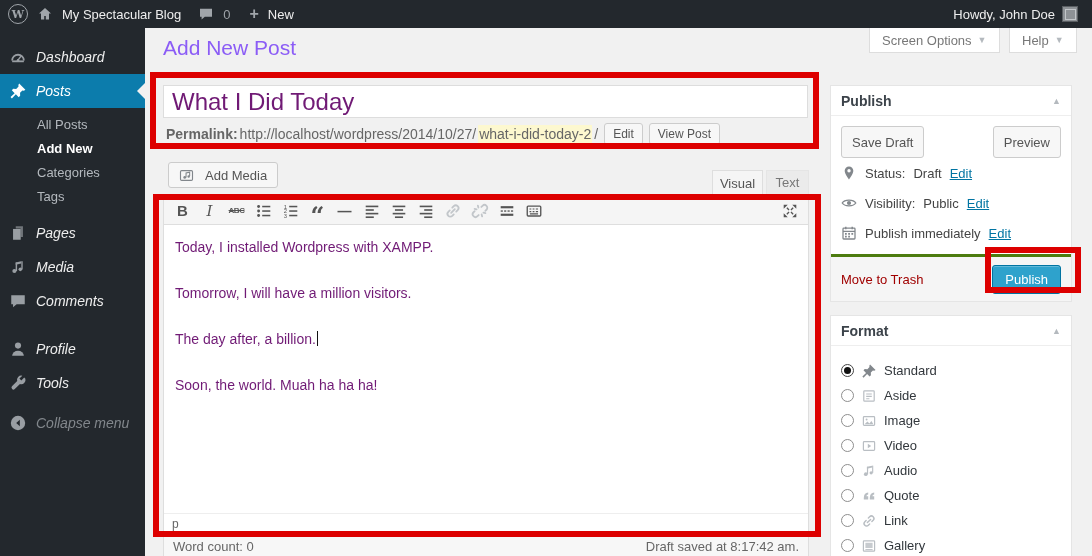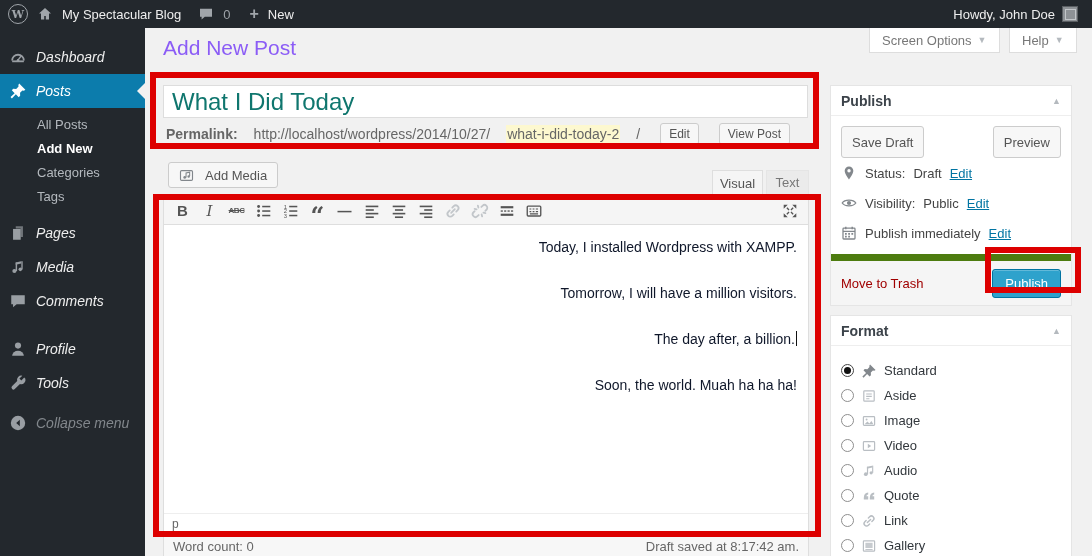--- a/index.html
+++ b/index.html
@@ -37,22 +37,22 @@
   .tab-screenoptions{left:869px;}
   .tab-help{left:1009px;}
 
   
   .annotation{position:absolute;border:6px solid var(--annotation,#dd0000);box-sizing:border-box;z-index:50;pointer-events:none;}
   .anno-title{left:150px;top:72px;width:669px;height:77px;}
   .anno-editor{left:153px;top:194px;width:668px;height:343px;}
   .anno-publish{left:985px;top:247px;width:96px;height:46px;}
 
   
-  .title-input{position:absolute;left:163px;top:85px;width:645px;height:33px;border:1px solid #ddd;box-sizing:border-box;padding:0 8px;font-size:24px;color:#0f766e;background:#fff;font-family:inherit;outline:none;}
-  .permalink-row{position:absolute;left:166px;top:122px;height:24px;display:flex;align-items:center;gap:16px;font-size:14px;color:#666;}
+  .title-input{position:absolute;left:163px;top:85px;width:645px;height:33px;border:1px solid #ddd;box-sizing:border-box;padding:0 8px;font-size:24px;color:#701a75;background:#fff;font-family:inherit;outline:none;}
+  .permalink-row{position:absolute;left:166px;top:122px;height:24px;display:flex;align-items:center;gap:2px;font-size:14px;color:#666;}
   .permalink-label{font-weight:bold;color:#666;}
   .permalink-slug{background:var(--slug_highlight,#fdf8cf);padding:1px 1px;cursor:pointer;}
   .btn{display:inline-flex;align-items:center;justify-content:center;background:#f7f7f7;border:1px solid #ccc;border-radius:3px;color:#555;cursor:pointer;font-family:inherit;}
   .btn.small{height:22px;padding:0 8px;font-size:12px;margin-left:4px;}
 
   
   .add-media-btn{position:absolute;left:168px;top:162px;height:26px;padding:0 10px;font-size:13px;gap:11px;}
   .add-media-btn .mi{width:15px;height:15px;color:#82878c;}
   .editor-tab{position:absolute;top:170px;height:25px;display:flex;align-items:center;justify-content:center;font-size:13px;box-sizing:border-box;cursor:pointer;}
   .tab-visual{left:712px;width:51px;background:#f5f5f5;border:1px solid #dedede;border-bottom:none;color:#555;z-index:2;}
@@ -63,41 +63,41 @@
   .tb{width:27px;height:24px;display:flex;align-items:center;justify-content:center;color:#555;cursor:pointer;}
   .tb svg{width:18px;height:18px;}
   .tb.light{color:#c2c6ca;}
   .tb-bold{font-weight:bold;font-size:15px;}
   .tb-italic{font-style:italic;font-size:15px;font-family:"DejaVu Serif",serif;}
   .tb-strike{font-size:8px;letter-spacing:-0.5px;text-decoration:line-through;font-weight:bold;}
   .tb-quote{font-family:"DejaVu Serif",serif;font-size:24px;font-weight:bold;line-height:8px;padding-top:10px;}
   .tb-hr{font-weight:bold;font-size:14px;}
   .tb-full{margin-left:auto;}
 
-  .mce-content{height:288px;box-sizing:border-box;padding:12px 11px;font-size:14px;color:#0f172a;line-height:20px;overflow:hidden;cursor:text;text-align:right;}
+  .mce-content{height:288px;box-sizing:border-box;padding:12px 11px;font-size:14px;color:#701a75;line-height:20px;overflow:hidden;cursor:text;}
   .mce-content p{margin:0 0 26px 0;}
   .caret{display:inline-block;width:1px;height:15px;background:#111;vertical-align:-2px;margin-left:1px;}
   .mce-statusbar{height:20px;border-top:1px solid #eee;display:flex;align-items:center;padding:0 8px;font-size:12px;color:#666;}
 
   .wordcount-bar{position:absolute;left:163px;top:537px;width:646px;height:19px;background:#f7f7f7;border-left:1px solid #dedede;border-right:1px solid #dedede;box-sizing:border-box;display:flex;align-items:center;justify-content:space-between;padding:0 9px;font-size:13px;color:#666;}
 
   
   .postbox{position:absolute;left:830px;width:242px;background:#fff;border:1px solid #e5e5e5;box-sizing:border-box;}
   .publish-box{top:85px;}
   .format-box{top:315px;height:260px;}
   .postbox-header{height:29px;display:flex;align-items:center;justify-content:space-between;padding:0 10px;border-bottom:1px solid #eee;font-size:14px;font-weight:bold;color:#3c434a;cursor:pointer;}
   .toggle{font-size:9px;color:#b4b9be;}
   .pub-body{padding:10px 10px 6px 10px;}
   .pub-buttons{display:flex;justify-content:space-between;}
   .btn.medium{height:32px;padding:0 10px;font-size:13px;}
   .pub-row{display:flex;align-items:center;gap:8px;height:30px;font-size:13px;color:#444;}
   .pub-row:first-of-type{margin-top:8px;}
   .pub-row .mi{width:16px;height:16px;color:#82878c;flex:0 0 16px;}
   .edit-link{color:var(--accent,#0074a2);text-decoration:underline;cursor:pointer;}
-  .pub-footer{background:#f5f5f5;border-top:7px solid #4d7c0f;height:44px;display:flex;align-items:center;justify-content:space-between;padding:0 10px;}
+  .pub-footer{background:#f5f5f5;border-top:3px solid #4d7c0f;height:44px;display:flex;align-items:center;justify-content:space-between;padding:0 10px;}
   .trash-link{color:var(--trash_red,#a00000);font-size:13px;cursor:pointer;}
   .btn.primary{height:29px;padding:0 12px;font-size:13px;background:var(--button_primary,#2ea2cc);border:1px solid var(--accent,#0074a2);color:#fff;box-shadow:inset 0 1px 0 rgba(255,255,255,0.25);}
 
   .fmt-body{padding:12px 10px;}
   .fmt-row{height:25px;display:flex;align-items:center;gap:7px;font-size:13px;color:#32373c;}
   .radio{width:13px;height:13px;border:1px solid #8e8e8e;border-radius:50%;background:#fff;box-sizing:border-box;position:relative;cursor:pointer;flex:0 0 13px;}
   .radio.checked{border-color:#444;}
   .radio.checked::after{content:"";position:absolute;left:2px;top:2px;width:7px;height:7px;border-radius:50%;background:#111;}
   .fmt-row .mi{width:16px;height:16px;color:#b9bec3;flex:0 0 16px;}
   .fmt-row .mi.dark{color:#82878c;}

